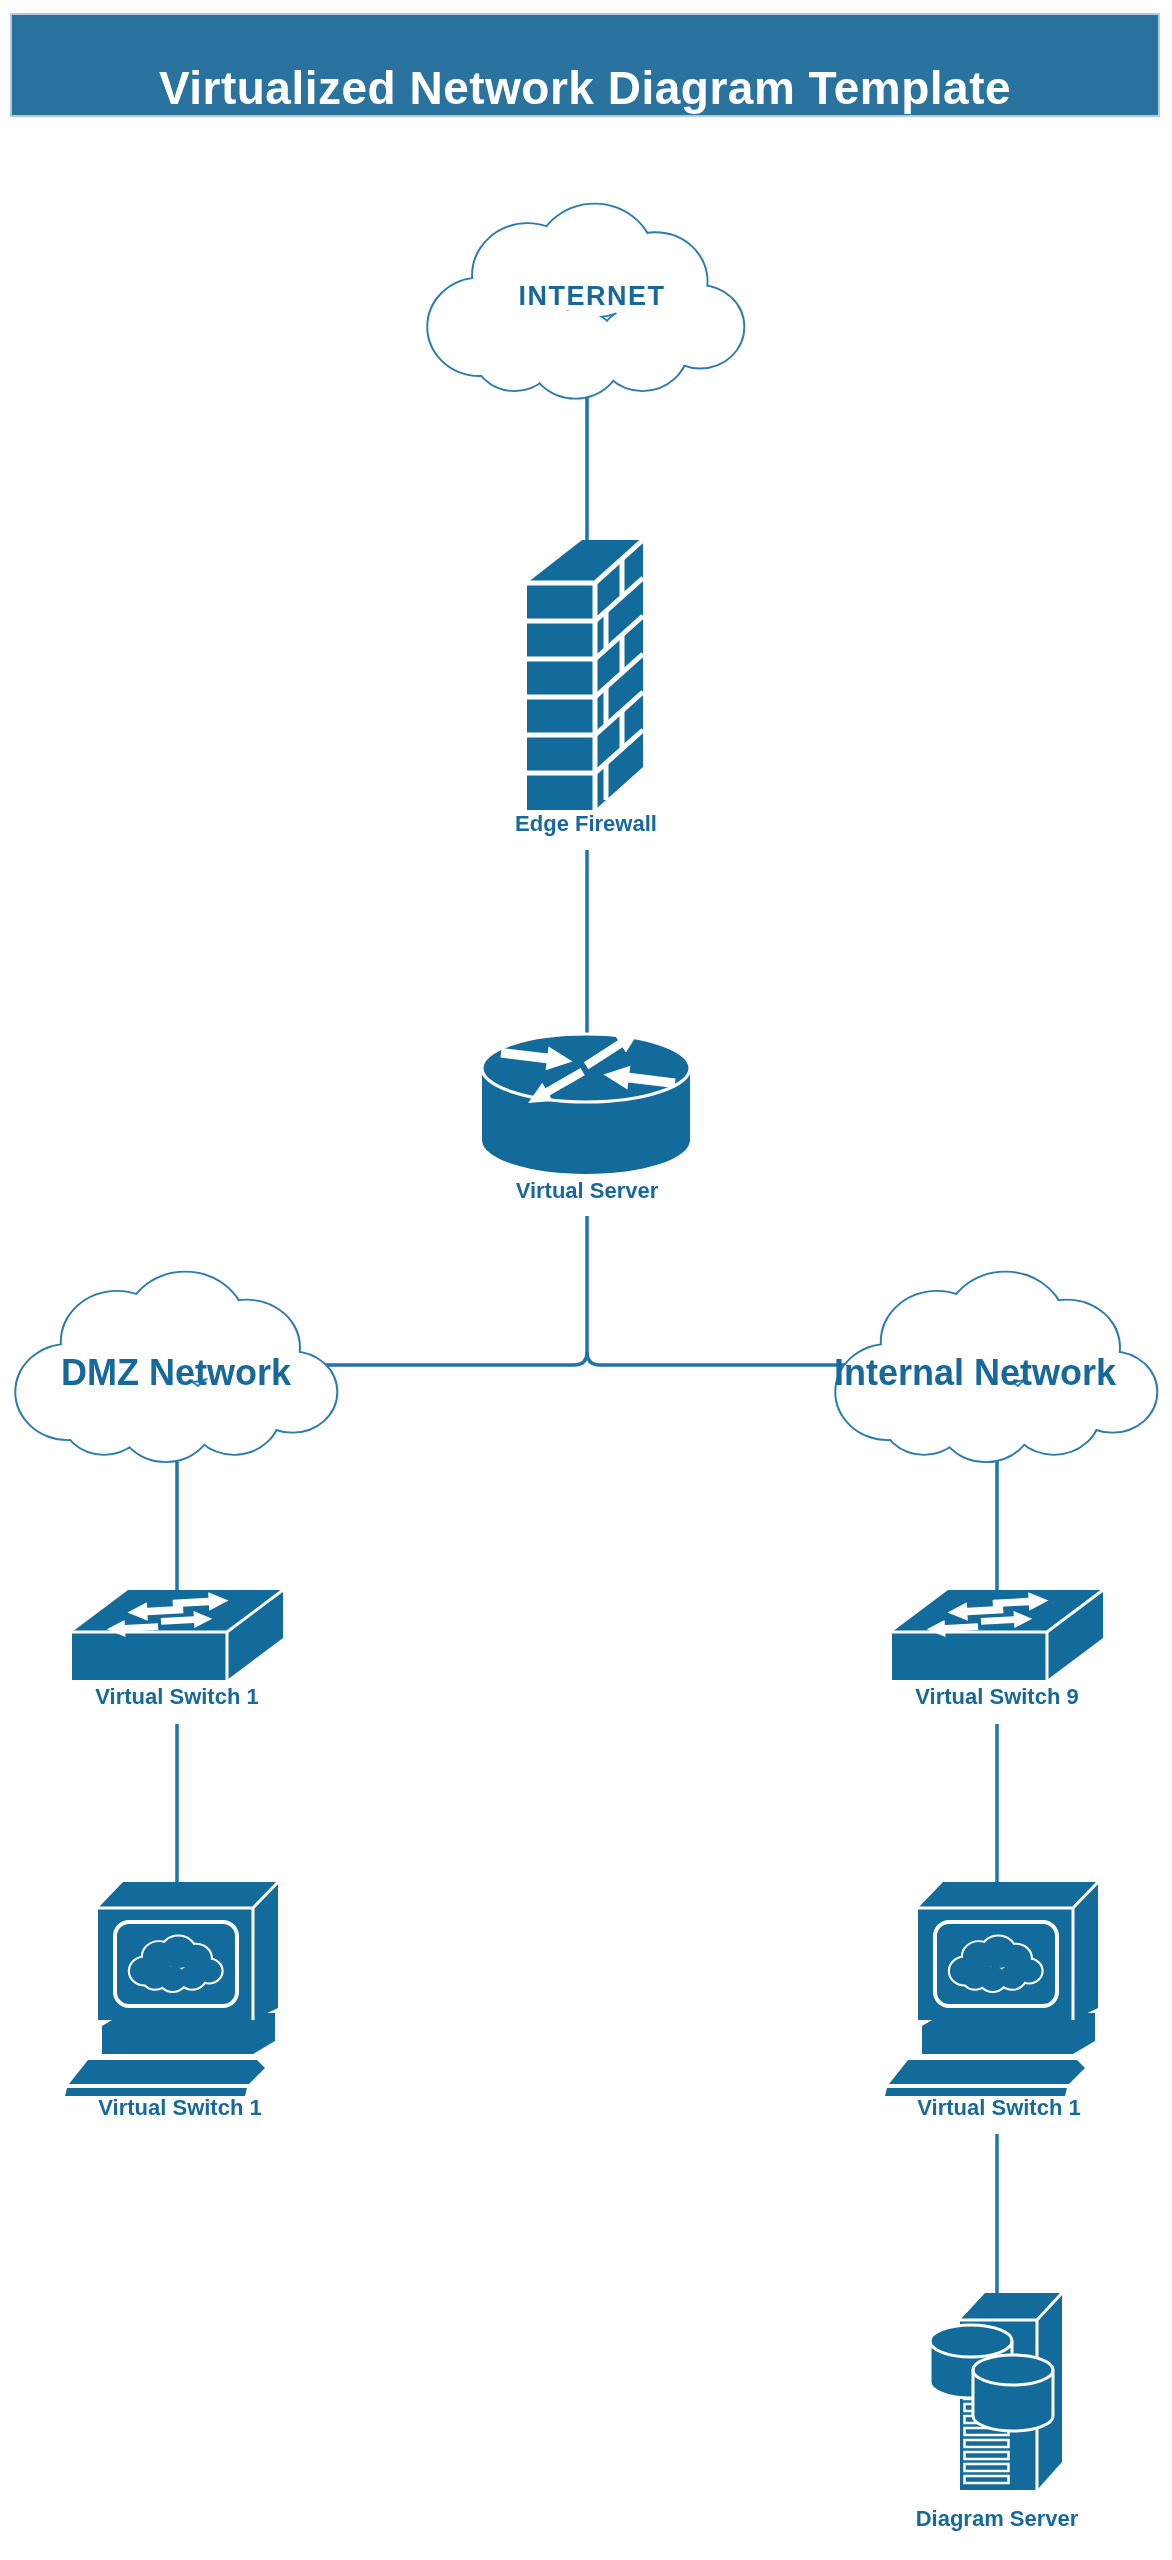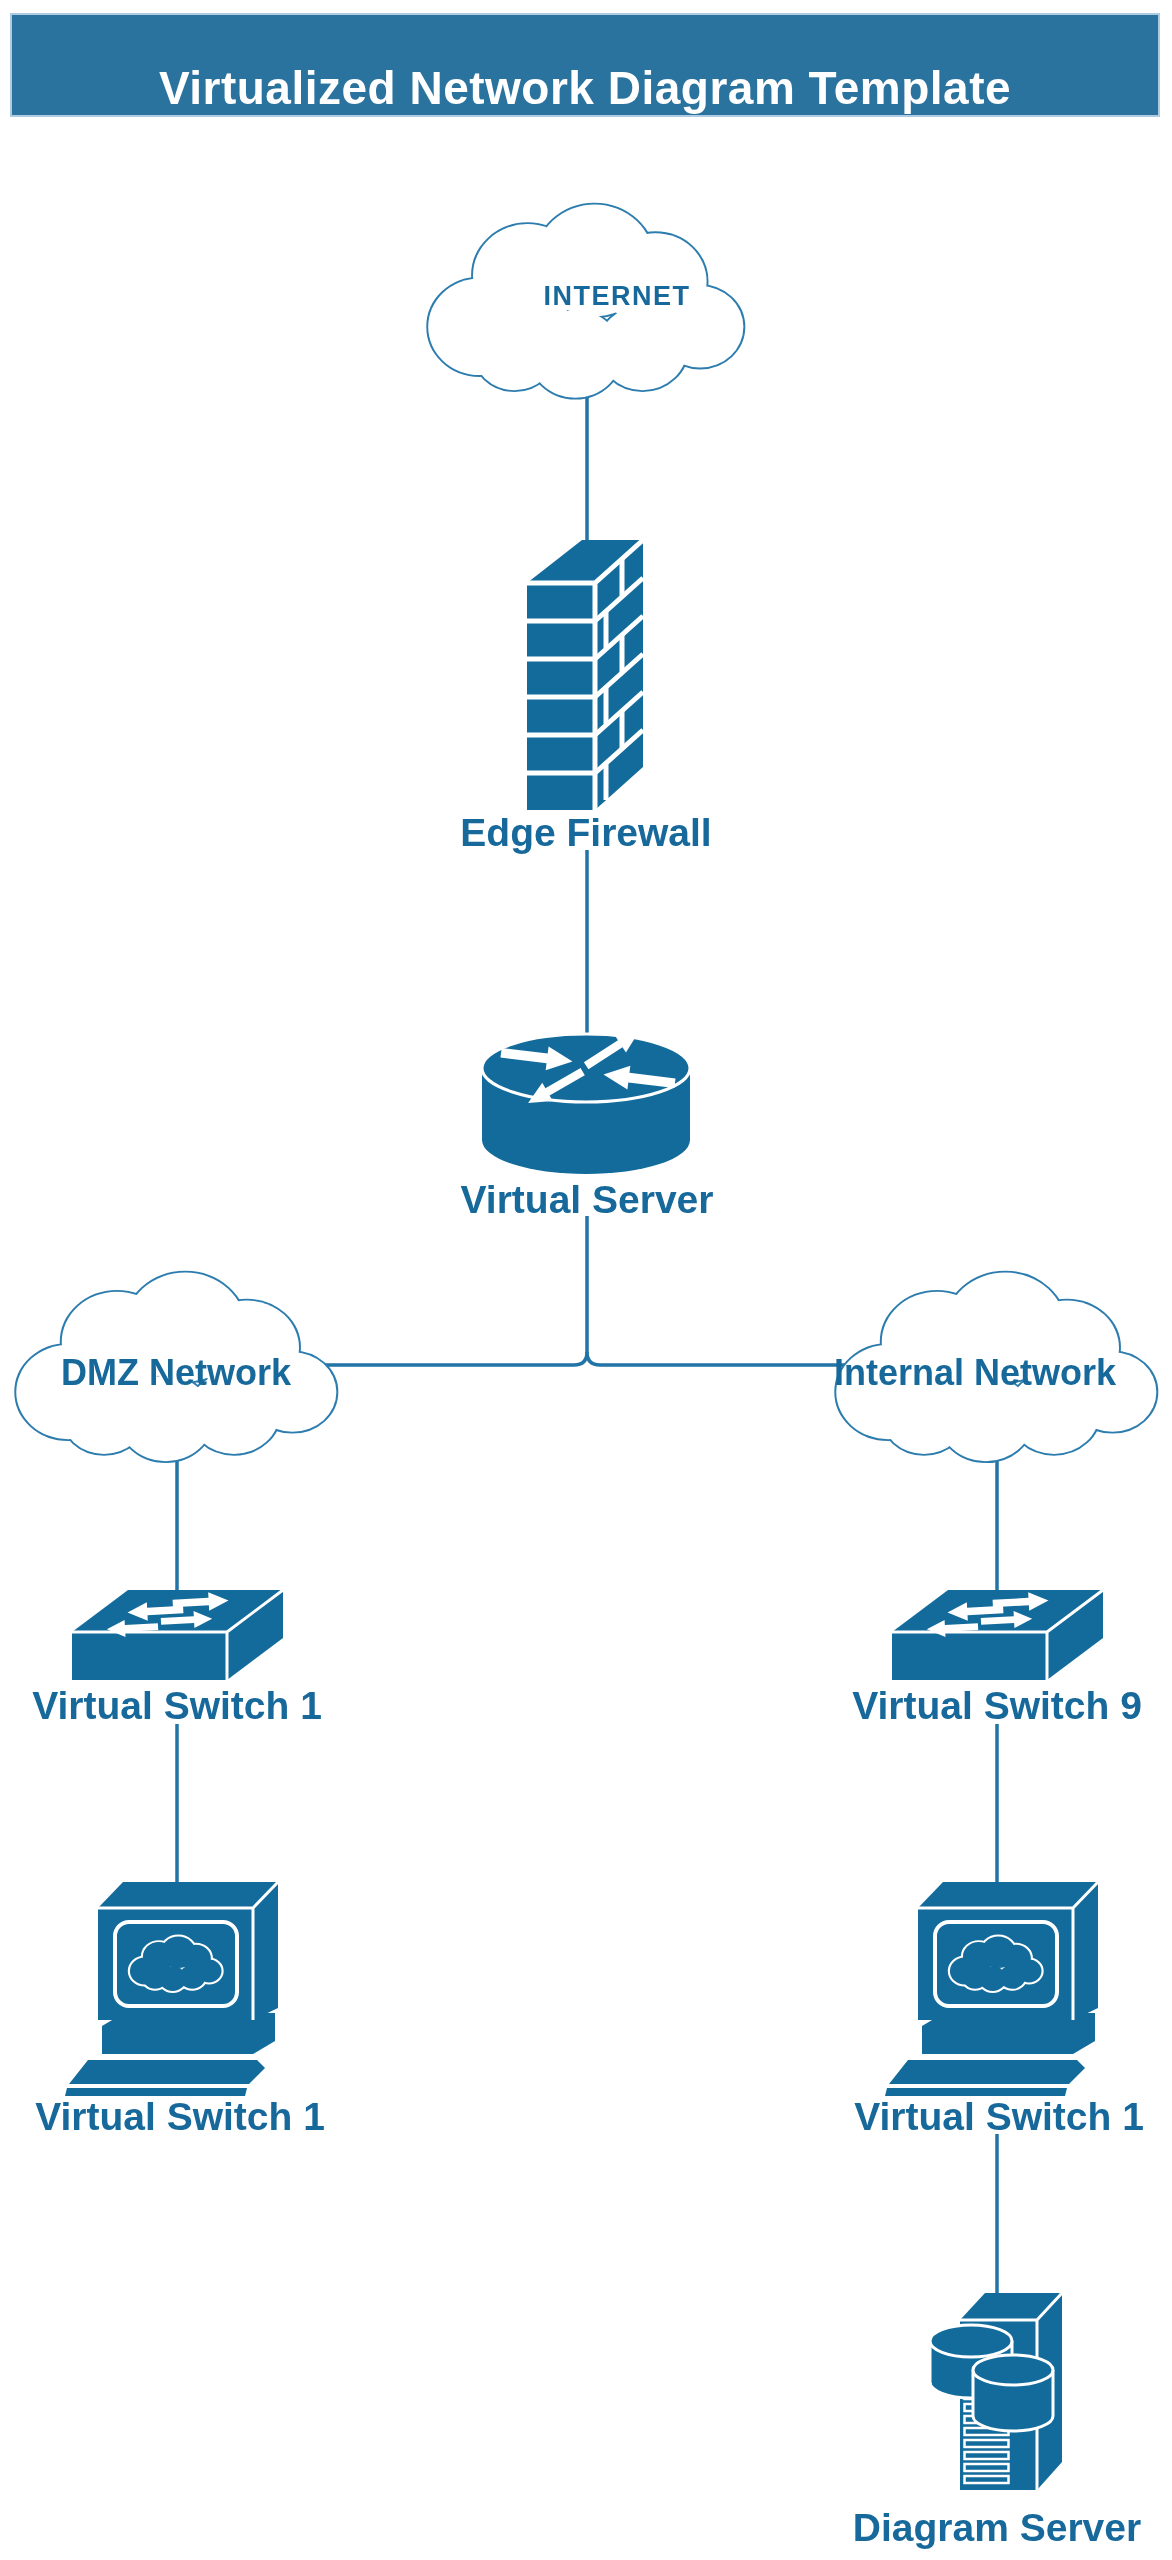--- a/index.html
+++ b/index.html
@@ -4,21 +4,21 @@
 <style>
   html,body{margin:0;padding:0;background:#fff;}
   #page{position:relative;width:1172px;height:2560px;background:#fff;overflow:hidden;
         font-family:"Liberation Sans",sans-serif;}
   #banner{position:absolute;left:10px;top:13px;width:1146px;height:100px;
           background:var(--banner);border:2px solid var(--bannerBorder);
           display:flex;align-items:flex-end;justify-content:center;}
   #banner .t{color:var(--title);font-size:46px;font-weight:700;letter-spacing:.5px;white-space:nowrap;}
   #diagram{position:absolute;left:0;top:0;width:1172px;height:2560px;}
   .lbl{position:absolute;transform:translateX(-50%);white-space:nowrap;
-       color:var(--label);font-weight:700;font-size:39px;}
+       color:var(--label);font-weight:700;font-size:22px;}
   .cloudtxt{font-size:36px;color:var(--label);}
   .internet-txt{font-size:27px;letter-spacing:1.5px;}
   
   .fillB{fill:var(--icon);}
   .conn{stroke:var(--line);stroke-width:3.5;fill:none;}
   .cloudS{fill:var(--white);stroke:var(--cloudStroke);stroke-width:1.2px;}
   .cloudF{fill:var(--white);stroke:none;}
   .scrCloudS{fill:var(--icon);stroke:var(--white);stroke-width:4.6px;}
   .scrCloudF{fill:var(--icon);stroke:none;}
   .ridge{stroke:var(--white);stroke-width:3;fill:none;}
@@ -138,21 +138,21 @@
       <rect class="slot" x="964.5" y="2452" width="44" height="7"></rect>
       <rect class="slot" x="964.5" y="2464" width="44" height="7"></rect>
       <rect class="slot" x="964.5" y="2476" width="44" height="7"></rect>
       <path class="cyl" d="M930,2341 v41 a41,16 0 0 0 82,0 v-41"></path>
       <ellipse class="cyl" cx="971" cy="2341" rx="41" ry="16"></ellipse>
       <path class="cyl" d="M973,2370 v46 a40,15 0 0 0 80,0 v-46"></path>
       <ellipse class="cyl" cx="1013" cy="2370" rx="40" ry="15"></ellipse>
     </g>
   </svg>
 
-  <div class="lbl cloudtxt internet-txt" style="left:617px;top:281px">INTERNET</div>
+  <div class="lbl cloudtxt internet-txt" style="left:592px;top:281px">INTERNET</div>
   <div class="lbl" style="left:586px;top:811px">Edge Firewall</div>
   <div class="lbl" style="left:587px;top:1178px">Virtual Server</div>
   <div class="lbl cloudtxt" style="left:176px;top:1352px">DMZ Network</div>
   <div class="lbl cloudtxt" style="left:975px;top:1352px">Internal Network</div>
   <div class="lbl" style="left:177px;top:1684px">Virtual Switch 1</div>
   <div class="lbl" style="left:997px;top:1684px">Virtual Switch 9</div>
   <div class="lbl" style="left:180px;top:2095px">Virtual Switch 1</div>
   <div class="lbl" style="left:999px;top:2095px">Virtual Switch 1</div>
   <div class="lbl" style="left:997px;top:2506px">Diagram Server</div>
 </div>

